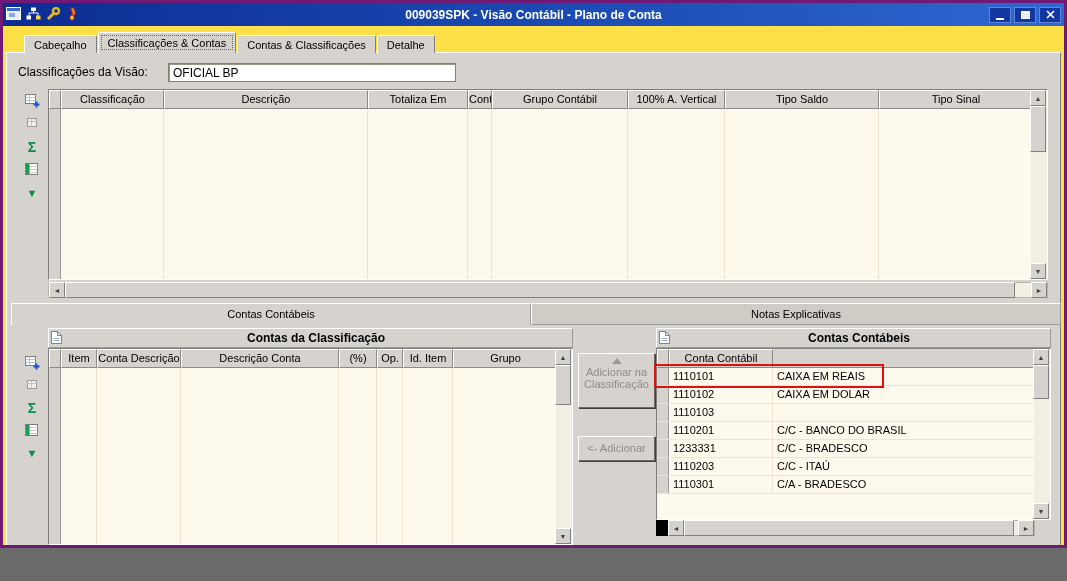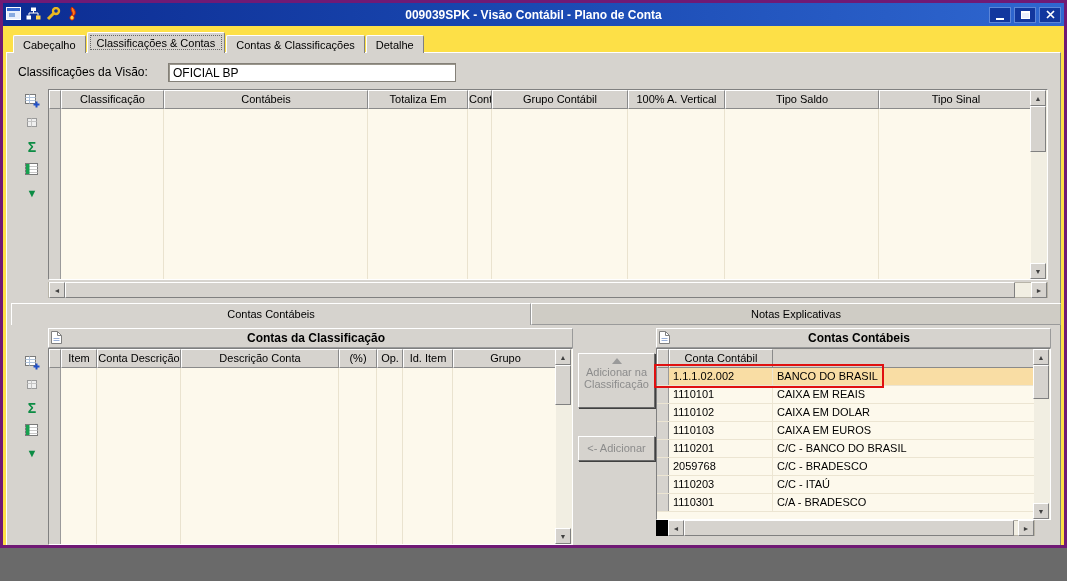--- a/index.html
+++ b/index.html
@@ -5,21 +5,21 @@
   *{box-sizing:border-box;margin:0;padding:0}
   body{font-family:"Liberation Sans",sans-serif;font-size:11px;color:#000;background:#6a6a6a}
   #window{position:relative;width:1067px;height:548px;background:#fde047;border:3px solid #701a75;overflow:hidden}
   .titlebar{position:absolute;left:0;top:0;right:0;height:23px;background:linear-gradient(90deg,#0c2c92 0%,#1a49b2 50%,#2f67d0 100%);display:flex;align-items:center;padding:0 3px;color:#fff}
   .t-icons{display:flex;gap:5px;align-items:center;z-index:2}
   .t-title{position:absolute;left:0;right:0;text-align:center;font-weight:bold;font-size:12px}
   .t-btns{margin-left:auto;display:flex;gap:3px;z-index:2}
   .t-btn{width:22px;height:16px;background:#12379e;border:1px solid #5d86d8;display:flex;align-items:center;justify-content:center}
   .min-glyph{width:8px;height:2px;background:#fff;margin-top:8px}
   .max-glyph{width:9px;height:8px;border:1px solid #fff;border-top-width:2px;background:#e8eefc}
-  .tabs{position:absolute;left:10px;top:29px;display:flex;align-items:flex-end;height:21px;z-index:3}
+  .tabs{position:absolute;left:21px;top:29px;display:flex;align-items:flex-end;height:21px;z-index:3}
   .tab{background:#d6d3ce;border:1px solid #808080;border-bottom:none;border-top-color:#fff;border-left-color:#fff;border-radius:2px 2px 0 0;padding:0 9px;height:18px;line-height:18px;margin-right:1px;white-space:nowrap}
   .tab.active{height:21px;line-height:21px;outline:1px dotted #666;outline-offset:-4px}
   .frame{position:absolute;left:3px;top:49px;width:1055px;height:523px;border:1px solid;border-color:#fff #808080 #808080 #fff;background:#d6d3ce}
   .lab{position:absolute;white-space:nowrap}
   .bold{font-weight:normal;font-size:12px}
   .tinput{position:absolute;background:#fff;border:1px solid #848078;box-shadow:inset 1px 1px 0 #9a968c;padding:1px 4px;font-family:inherit;font-size:12px;height:19px}
   .finput{position:absolute;background:#e3ebf5;border:1px solid #848078;box-shadow:inset 1px 1px 0 #aab2c0;height:19px;font-family:inherit;font-size:11px;padding:1px 3px}
   .ticon{position:absolute;width:18px;height:18px;display:flex;align-items:center;justify-content:center}
   .sigma{color:#0c8c44;font-weight:bold;font-size:14px}
   .garrow{color:#0c8c44;font-size:11px;font-weight:bold}
@@ -125,21 +125,21 @@
       </svg>
     </div>
   <div class="ticon" style="left:20px;top:181px">
       <span class="garrow">▼</span>
     </div>
 
   <div class="gridbox" style="left:45px;top:86px;width:1000px;height:191px">
     <div class="ghead">
       <div class="hcell" style="width:12px"></div>
       <div class="hcell" style="width:103px">Classificação</div>
-      <div class="hcell" style="width:204px">Contábeis</div>
+      <div class="hcell" style="width:204px">Descrição</div>
       <div class="hcell" style="width:100px">Totaliza Em</div>
       <div class="hcell" style="width:24px">Conta</div>
       <div class="hcell" style="width:136px">Grupo Contábil</div>
       <div class="hcell" style="width:97px">100%  A. Vertical</div>
       <div class="hcell" style="width:154px">Tipo Saldo</div>
       <div class="hcell" style="width:154px">Tipo Sinal</div>
       <div class="hfill"></div>
     </div>
     <div class="gbody" style="top:19px;width:984px">
       <div class="bcol ind" style="width:12px"></div>
@@ -254,48 +254,42 @@
     <span class="ptitle">Contas Contábeis</span>
   </div>
 
   <div class="gridbox" style="left:653px;top:345px;width:395px;height:172px">
     <div class="ghead">
       <div class="hcell" style="width:12px"></div>
       <div class="hcell" style="width:104px">Conta Contábil</div>
       <div class="hfill"></div>
     </div>
     <div style="position:absolute;top:19px;left:0;width:379px">
-      <div class="grow sel">
-        <div class="gcell ind" style="width:12px"></div>
-        <div class="gcell" style="width:104px">1.1.1.02.002</div>
-        <div class="gcell" style="width:263px;border-right:none">BANCO DO BRASIL</div>
-      </div>
       <div class="grow">
         <div class="gcell ind" style="width:12px"></div>
         <div class="gcell" style="width:104px">1110101</div>
         <div class="gcell" style="width:263px;border-right:none">CAIXA EM REAIS</div>
       </div>
       <div class="grow">
         <div class="gcell ind" style="width:12px"></div>
         <div class="gcell" style="width:104px">1110102</div>
         <div class="gcell" style="width:263px;border-right:none">CAIXA EM DOLAR</div>
       </div>
       <div class="grow">
         <div class="gcell ind" style="width:12px"></div>
         <div class="gcell" style="width:104px">1110103</div>
-        <div class="gcell" style="width:263px;border-right:none">CAIXA EM EUROS</div>
       </div>
       <div class="grow">
         <div class="gcell ind" style="width:12px"></div>
         <div class="gcell" style="width:104px">1110201</div>
         <div class="gcell" style="width:263px;border-right:none">C/C - BANCO DO BRASIL</div>
       </div>
       <div class="grow">
         <div class="gcell ind" style="width:12px"></div>
-        <div class="gcell" style="width:104px">2059768</div>
+        <div class="gcell" style="width:104px">1233331</div>
         <div class="gcell" style="width:263px;border-right:none">C/C - BRADESCO</div>
       </div>
       <div class="grow">
         <div class="gcell ind" style="width:12px"></div>
         <div class="gcell" style="width:104px">1110203</div>
         <div class="gcell" style="width:263px;border-right:none">C/C - ITAÚ</div>
       </div>
       <div class="grow">
         <div class="gcell ind" style="width:12px"></div>
         <div class="gcell" style="width:104px">1110301</div>

